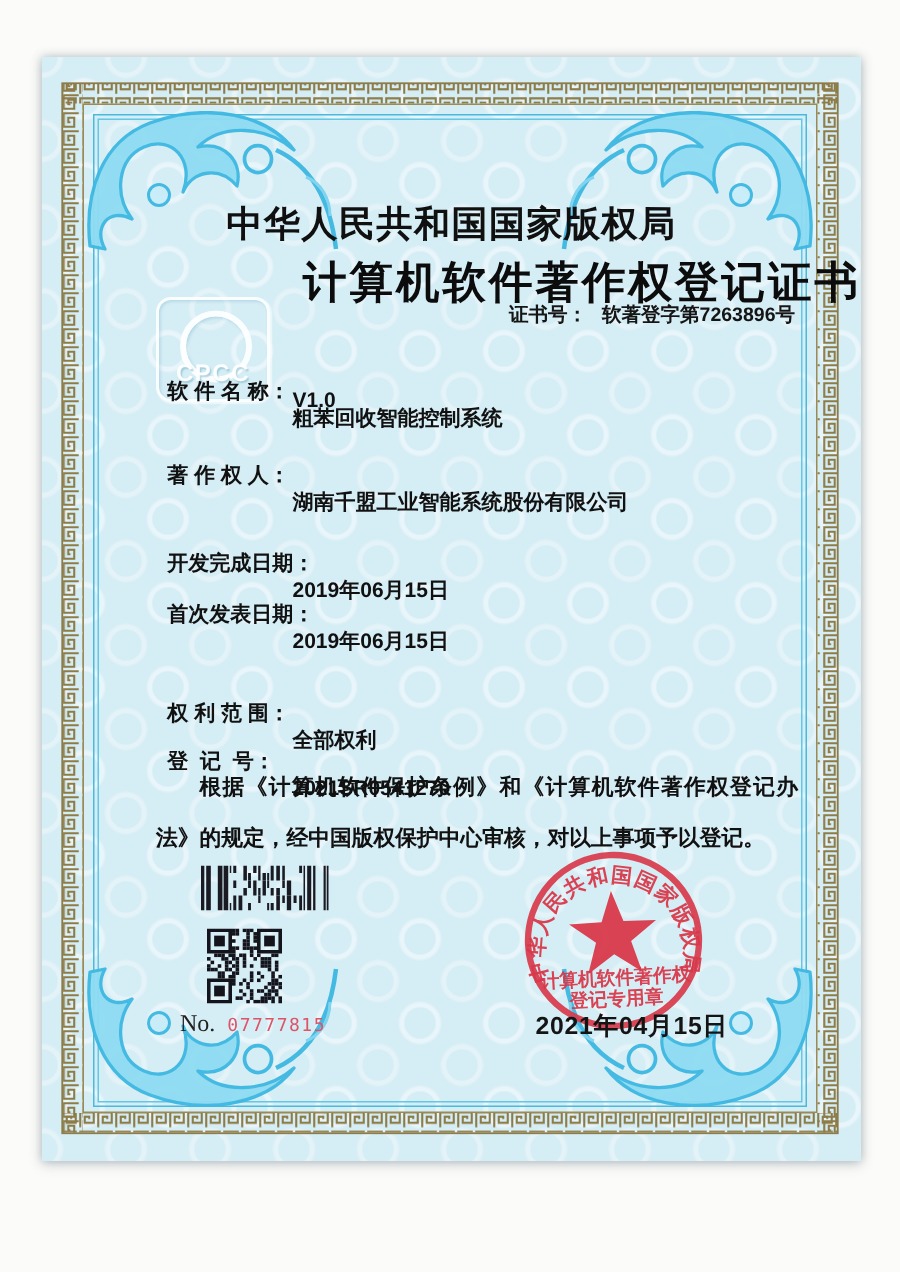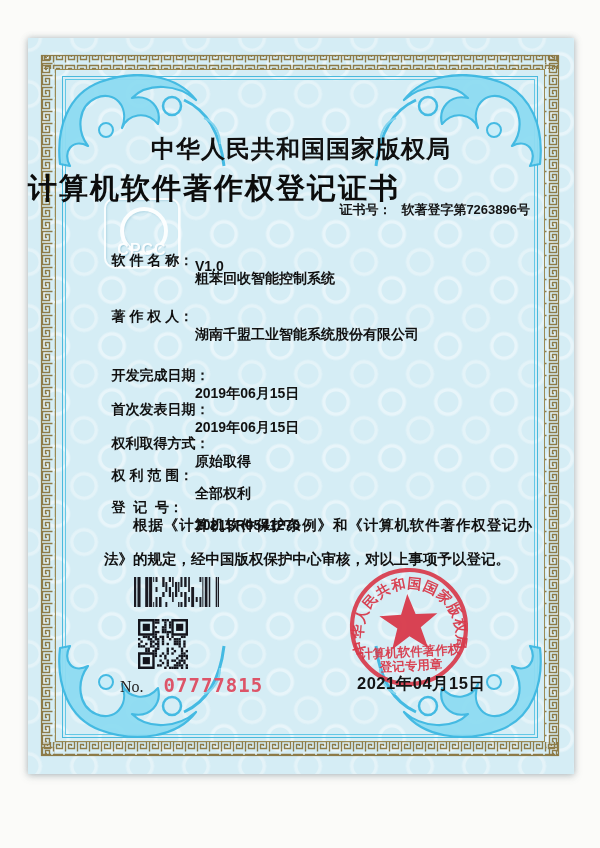--- a/index.html
+++ b/index.html
@@ -40,42 +40,42 @@
     position:absolute;left:14px;top:7px;width:40px;height:40px;border-radius:50%;
     border:4px solid rgba(255,255,255,.9);box-shadow:inset 1px 1px 2px rgba(130,185,205,.4);
   }
   .cpcc-word{position:absolute;bottom:7px;width:100%;font-size:16px;font-weight:bold;letter-spacing:1px;
     color:rgba(255,255,255,.95);text-shadow:1px 1px 1px rgba(130,185,205,.6);}
   .authority{
     position:absolute;left:0;top:95px;width:100%;text-align:center;
     font-size:24px;font-weight:bold;color:#101010;letter-spacing:1px;
   }
   .cert-title{
-    position:absolute;left:0;top:131px;width:100%;text-align:left;
+    position:absolute;left:0;top:131px;width:100%;text-align:right;
     font-size:29px;font-weight:bold;color:#0c0c0c;letter-spacing:2px;
   }
   .certno{
     position:absolute;right:44px;top:163px;font-size:13px;font-weight:bold;color:#151515;margin-left:40px;
   }
   .certno .sp{display:inline-block;width:10px;}
   .row{position:absolute;left:68px;font-size:14px;font-weight:bold;color:#111;white-space:pre;}
   .row .val{position:absolute;left:99px;white-space:pre;text-align:right;}
   .v2{position:absolute;left:167px;font-size:14px;font-weight:bold;color:#111;}
   .statement{
     position:absolute;left:76px;top:470px;width:428px;
     font-size:14.5px;font-weight:bold;color:#111;line-height:34px;
     text-indent:2em;text-align:justify;
   }
   .barcode{position:absolute;left:106px;top:539px;width:85px;height:30px;}
   .barcode svg{width:85px;height:30px;}
   .qr{position:absolute;left:110px;top:581px;width:50px;height:50px;}
   .qr svg{width:50px;height:50px;}
   .serial{position:absolute;left:92px;top:636px;font-size:16px;color:#222;
     font-family:"Liberation Serif","DejaVu Serif",serif;}
-  .serial .num{color:#dd5468;font-family:"DejaVu Sans Mono",monospace;font-size:19px;letter-spacing:1px;margin-left:20px;font-weight:bold;}
+  .serial .num{color:#dd5468;font-family:"DejaVu Sans Mono",monospace;font-size:12px;letter-spacing:1px;margin-left:8px;}
   .seal{position:absolute;left:318px;top:526px;width:126px;height:126px;transform:rotate(-3deg);}
   .issue-date{position:absolute;left:329px;top:635px;font-size:16.5px;font-weight:bold;color:#141414;letter-spacing:.5px;}
 </style>
 </head>
 <body>
 
 <div class="paper">
 
   <svg class="borders" viewBox="0 0 546 736">
     <defs>
@@ -138,24 +138,20 @@
     <span class="lbl">著 作 权 人：</span>
     <span class="val">湖南千盟工业智能系统股份有限公司</span>
   </div>
   <div class="row" style="top:313px">
     <span class="lbl">开发完成日期：</span>
     <span class="val">2019年06月15日</span>
   </div>
   <div class="row" style="top:347px">
     <span class="lbl">首次发表日期：</span>
     <span class="val">2019年06月15日</span>
-  </div>
-  <div class="row" style="top:381px">
-    <span class="lbl">权利取得方式：</span>
-    <span class="val">原始取得</span>
   </div>
   <div class="row" style="top:413px">
     <span class="lbl">权 利 范 围：</span>
     <span class="val">全部权利</span>
   </div>
   <div class="row" style="top:445px">
     <span class="lbl">登  记  号：</span>
     <span class="val">2021SR0541270</span>
   </div>
 

